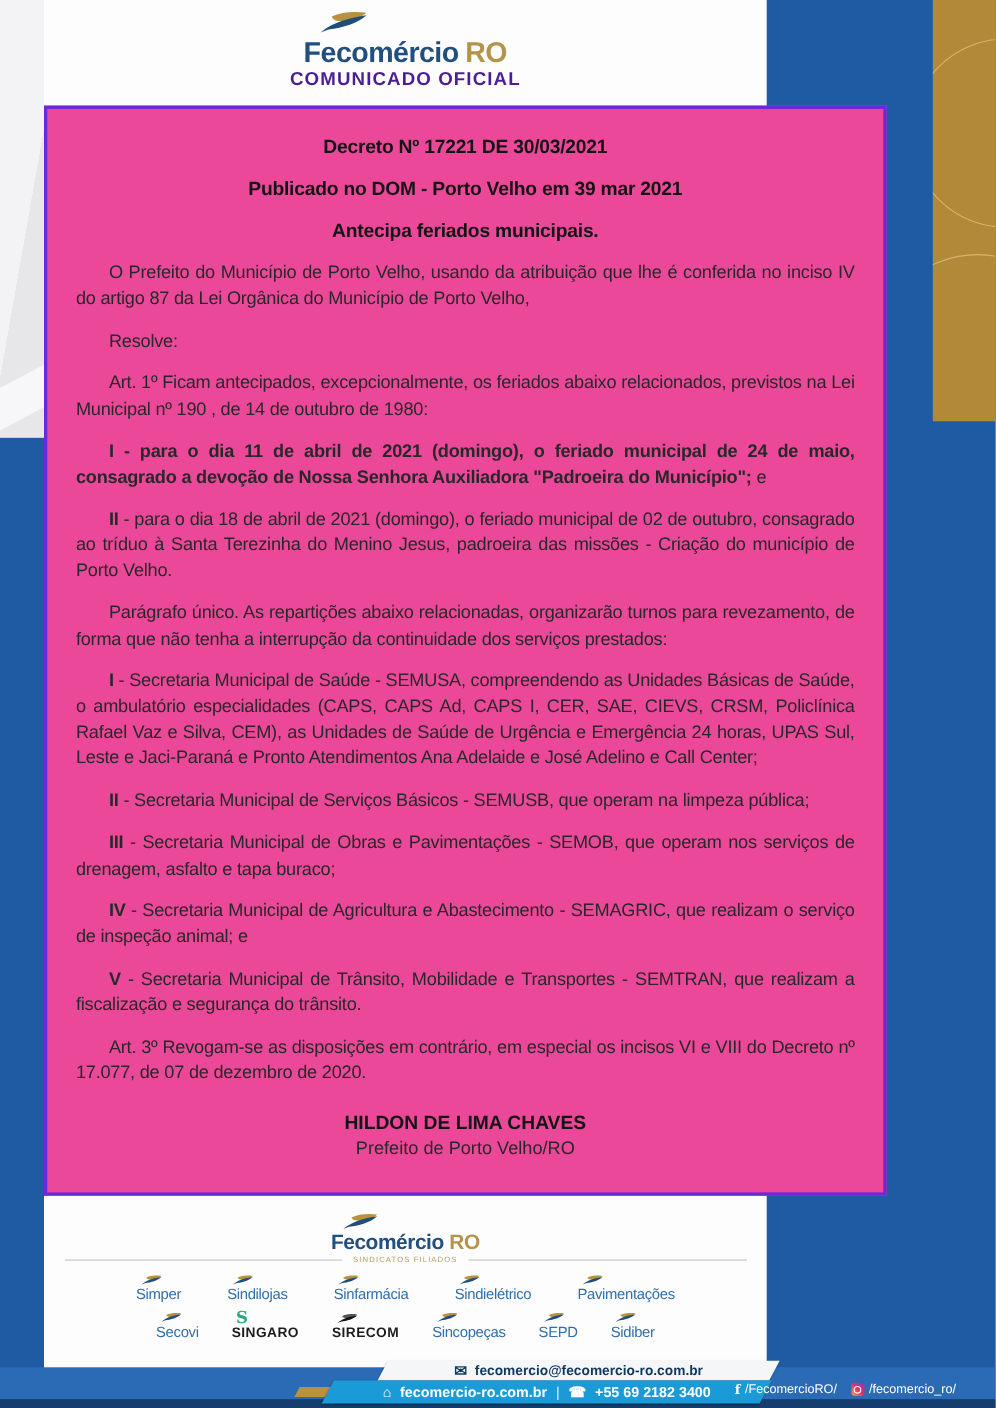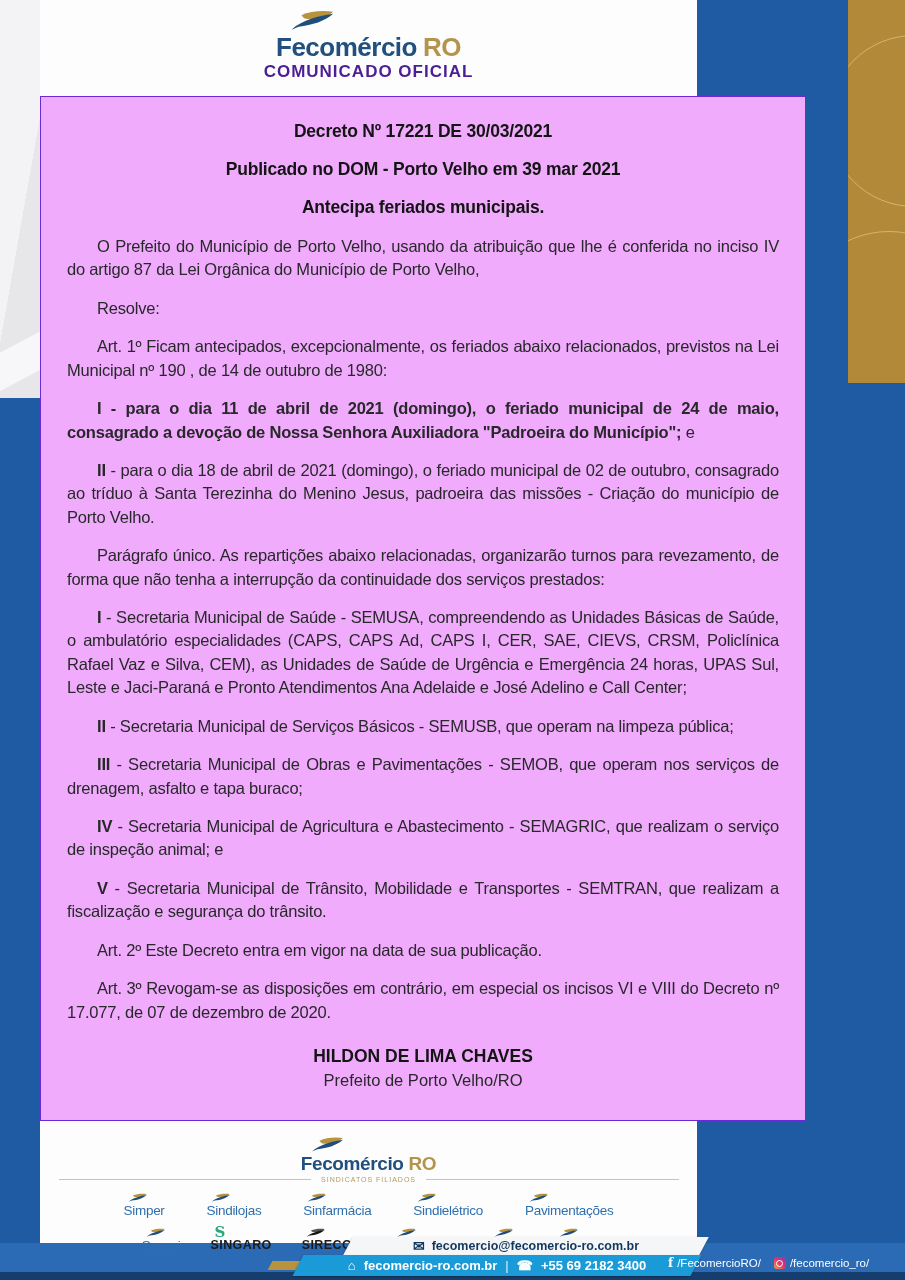--- a/index.html
+++ b/index.html
@@ -30,38 +30,38 @@
   .logo .word-main{color:#214f7e;}
   .logo .word-suffix{color:#b3944a;margin-left:6px;}
   .logo svg.feather{margin-left:14px;margin-bottom:2px;}
   .f-gold{fill:#b8923c;}
   .f-navy{fill:#1f4e7d;}
   .dark .f-gold{fill:#555;}
   .dark .f-navy{fill:#141414;}
   .comunicado{margin-top:2px;font-size:17px;font-weight:bold;letter-spacing:1px;color:#4c1d95;}
 
   
-  .card{width:766px;margin:14px auto 0;box-sizing:border-box;background:#f0abfc;
-        border:1px solid #6d28d9;padding:24px 26px 30px;min-height:972px;}
+  .card{width:766px;margin:14px auto 0;box-sizing:border-box;background:#ec4899;
+        border:3px solid #6d28d9;padding:24px 26px 30px;min-height:972px;}
   .doc-head{font-size:17.5px;font-weight:bold;text-align:center;color:#141414;
         margin:0 0 17px;letter-spacing:-0.2px;}
   .para{font-size:16.5px;line-height:1.42;color:#28282a;text-align:justify;
         text-indent:30px;margin:0 0 15px;letter-spacing:-0.2px;}
   .sig-name{text-align:center;font-size:17.5px;font-weight:bold;color:#141414;margin:22px 0 4px;}
   .sig-role{text-align:center;font-size:16.5px;color:#28282a;margin:0;}
 
   
   .logos-section{margin-top:16px;text-align:center;}
   .flogo{display:inline-flex;flex-direction:column;align-items:flex-start;}
   .flogo .wordmark{font-size:19px;font-weight:bold;letter-spacing:-0.4px;line-height:1;}
   .flogo svg.feather{margin-left:10px;margin-bottom:1px;}
   .logo-divider{display:flex;align-items:center;width:620px;margin:3px auto 9px;}
   .logo-divider .line{flex:1;height:1px;background:#c3c3c7;}
   .logo-divider .tag{font-size:7px;color:#b49a5e;letter-spacing:1px;margin:0 10px;white-space:nowrap;}
-  .affil-row{display:flex;justify-content:center;align-items:flex-start;}
+  .affil-row{display:flex;justify-content:center;align-items:flex-end;}
   .affil-row.r1{gap:42px;margin-bottom:8px;}
   .affil-row.r2{gap:30px;}
   .affil{display:flex;flex-direction:column;align-items:flex-start;}
   .affil-name{font-size:13.5px;color:#2f6fad;letter-spacing:-0.3px;line-height:1.1;}
   .affil-name.caps{font-size:12.5px;font-weight:bold;color:#1c1c1c;letter-spacing:0.4px;}
   .affil .icon-holder{height:11px;margin-left:4px;margin-bottom:1px;display:flex;align-items:flex-end;}
   .green-s{font-size:15px;font-weight:bold;color:#2aa87a;line-height:0.8;font-family:"DejaVu Serif",serif;}
 
   
   .email-banner{position:absolute;left:348px;top:1237px;width:356px;height:18px;
@@ -120,21 +120,20 @@
           <p class="para">Resolve:</p>
           <p class="para">Art. 1º Ficam antecipados, excepcionalmente, os feriados abaixo relacionados, previstos na Lei Municipal nº 190 , de 14 de outubro de 1980:</p>
           <p class="para"><b>I - para o dia 11 de abril de 2021 (domingo), o feriado municipal de 24 de maio, consagrado a devoção de Nossa Senhora Auxiliadora "Padroeira do Município";</b> e</p>
           <p class="para"><b>II</b> - para o dia 18 de abril de 2021 (domingo), o feriado municipal de 02 de outubro, consagrado ao tríduo à Santa Terezinha do Menino Jesus, padroeira das missões - Criação do município de Porto Velho.</p>
           <p class="para">Parágrafo único. As repartições abaixo relacionadas, organizarão turnos para revezamento, de forma que não tenha a interrupção da continuidade dos serviços prestados:</p>
           <p class="para"><b>I</b> - Secretaria Municipal de Saúde - SEMUSA, compreendendo as Unidades Básicas de Saúde, o ambulatório especialidades (CAPS, CAPS Ad, CAPS I, CER, SAE, CIEVS, CRSM, Policlínica Rafael Vaz e Silva, CEM), as Unidades de Saúde de Urgência e Emergência 24 horas, UPAS Sul, Leste e Jaci-Paraná e Pronto Atendimentos Ana Adelaide e José Adelino e Call Center;</p>
           <p class="para"><b>II</b> - Secretaria Municipal de Serviços Básicos - SEMUSB, que operam na limpeza pública;</p>
           <p class="para"><b>III</b> - Secretaria Municipal de Obras e Pavimentações - SEMOB, que operam nos serviços de drenagem, asfalto e tapa buraco;</p>
           <p class="para"><b>IV</b> - Secretaria Municipal de Agricultura e Abastecimento - SEMAGRIC, que realizam o serviço de inspeção animal; e</p>
           <p class="para"><b>V</b> - Secretaria Municipal de Trânsito, Mobilidade e Transportes - SEMTRAN, que realizam a fiscalização e segurança do trânsito.</p>
-          <p class="para">Art. 2º Este Decreto entra em vigor na data de sua publicação.</p>
           <p class="para">Art. 3º Revogam-se as disposições em contrário, em especial os incisos VI e VIII do Decreto nº 17.077, de 07 de dezembro de 2020.</p>
         </div>
       <p class="sig-name">HILDON DE LIMA CHAVES</p>
       <p class="sig-role">Prefeito de Porto Velho/RO</p>
     </div>
 
     <div class="logos-section">
       <div class="flogo">
         <svg class="feather" width="34" height="16" viewBox="0 0 64 30">
           <path class="f-gold" d="M16 7 C28 1 46 0 60 2 C52 10 36 14 22 12 C19 11 17 9 16 7 Z"></path>

